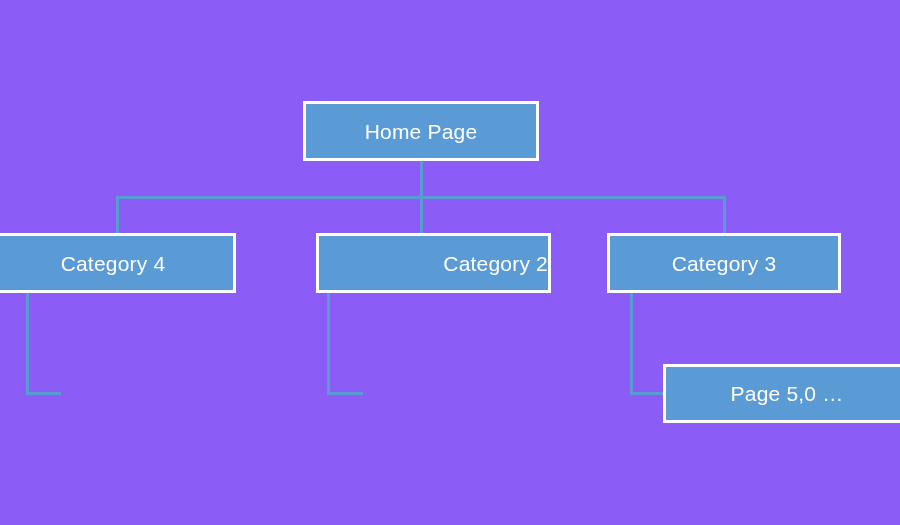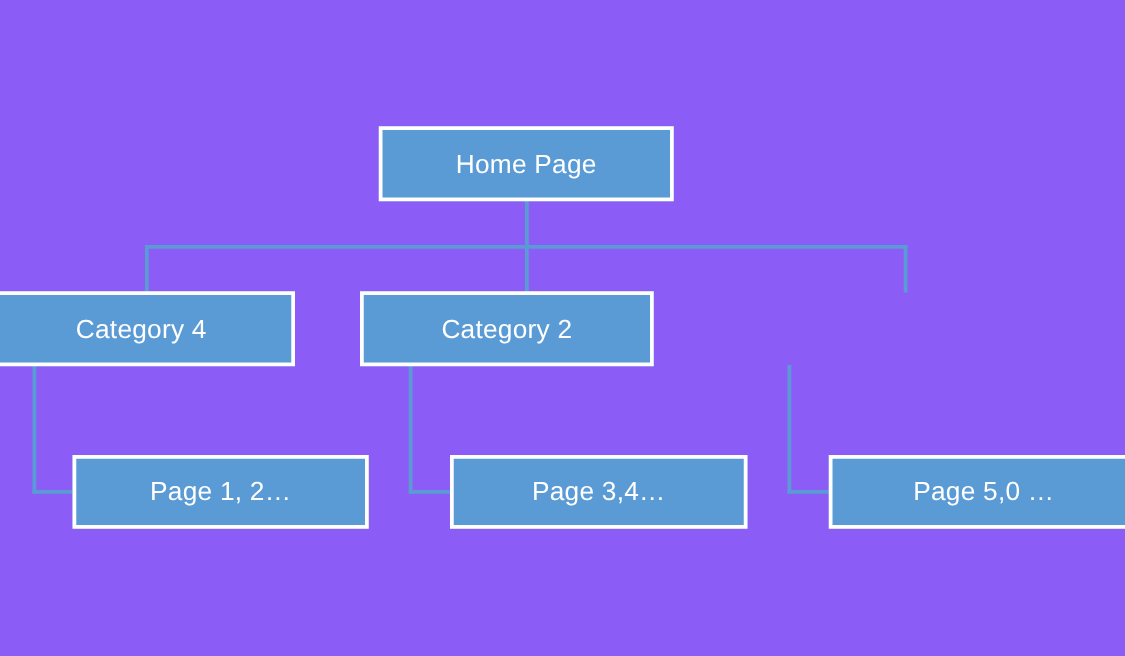--- a/index.html
+++ b/index.html
@@ -43,21 +43,21 @@
     background: #5B9BD5;
     z-index: 1;
   }
   .conn-v { width: 3px; }
   .conn-h { height: 3px; }
 
   
   #node-home      { left: 303px; top: 101px; width: 236px; height: 60px; }
   
   #node-cat1      { left: -10px; top: 233px; width: 246px; height: 60px; }
-  #node-cat2      { left: 288px; top: 233px; width: 235px; height: 60px; }
+  #node-cat2      { left: 316px; top: 233px; width: 235px; height: 60px; justify-content: flex-end; }
   #node-cat3      { left: 607px; top: 233px; width: 234px; height: 60px; }
   
   #node-page1     { left: 58px;  top: 364px; width: 237px; height: 59px; }
   #node-page2     { left: 360px; top: 364px; width: 238px; height: 59px; }
   #node-page3     { left: 663px; top: 364px; width: 248px; height: 59px; }
 
   
   #conn-home-trunk    { left: 420px; top: 160px; height: 74px; }
   
   #conn-bus           { left: 116px; top: 196px; width: 610px; }
@@ -97,26 +97,23 @@
   </div>
 
   <div class="node" id="node-cat1">
     <span class="node-label">Category 4</span>
   </div>
 
   <div class="node" id="node-cat2">
     <span class="node-label">Category 2</span>
   </div>
 
-
-  <div class="node" id="node-page1">
-    <span class="node-label">Page 1, 2…</span>
+  <div class="node" id="node-cat3">
+    <span class="node-label">Category 3</span>
   </div>
 
-  <div class="node" id="node-page2">
-    <span class="node-label">Page 3,4…</span>
-  </div>
+
 
   <div class="node" id="node-page3">
     <span class="node-label">Page 5,0 …</span>
   </div>
 
 </div>
 
 </body></html>

